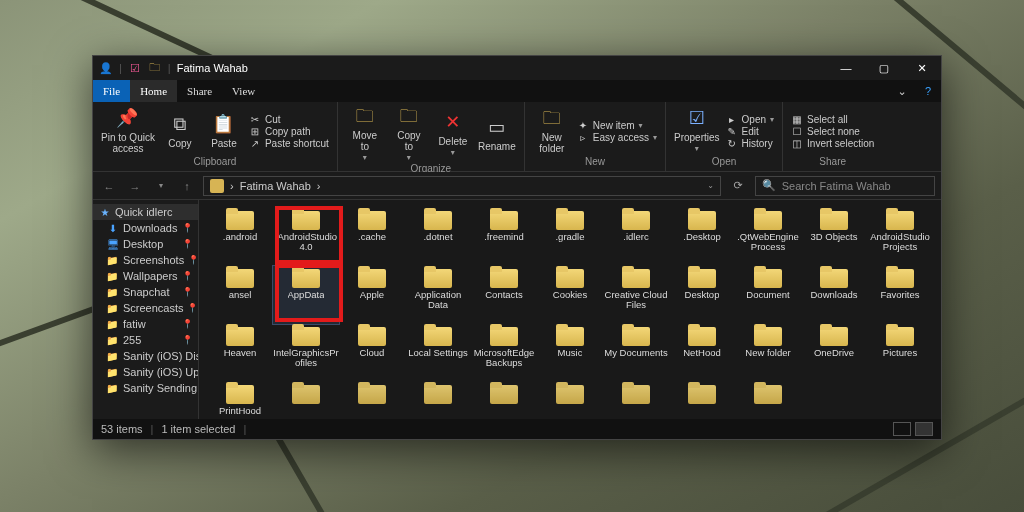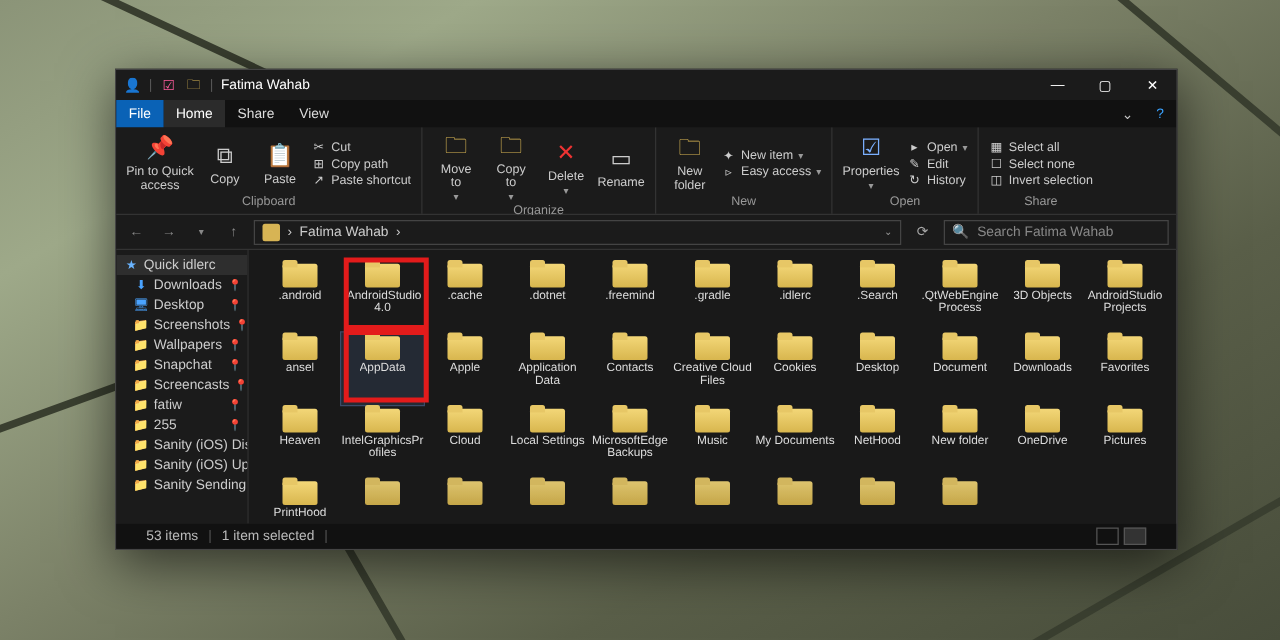--- a/index.html
+++ b/index.html
@@ -22,21 +22,21 @@
     border:1px solid #444; display:flex; flex-direction:column;
   }
   .titlebar{height:24px;background:#1b1b1b;display:flex;align-items:center;color:#fff;font-size:11px;}
   .title-icons{display:flex;gap:6px;padding:0 6px;align-items:center;}
   .tb-icon{width:14px;height:14px;display:inline-flex;align-items:center;justify-content:center;}
   .tb-sep{color:#555;}
   .wincontrols{margin-left:auto;display:flex;}
   .wc{width:38px;height:24px;display:flex;align-items:center;justify-content:center;color:#fff;font-size:11px;cursor:default;}
 
   .menubar{height:22px;background:#111;display:flex;align-items:stretch;font-size:11px;}
-  .menu-item{padding:0 10px;display:flex;align-items:center;color:#ddd;}
+  .menu-item{padding:0 10px;display:flex;align-items:center;color:#ddd;font-family:Liberation Serif, serif;}
   .menu-item.file{background:#0a62b6;color:#fff;}
   .menu-item.home{background:#2b2b2b;color:#fff;}
   .menu-spacer{flex:1;}
   .menu-right{width:26px;display:flex;align-items:center;justify-content:center;color:#ccc;}
 
   .ribbon{height:70px;background:#1b1b1b;border-bottom:1px solid #333;display:flex;font-size:10px;color:#ccc;}
   .rgroup{border-right:1px solid #333;padding:4px 8px;display:flex;flex-direction:column;}
   .rgroup-body{flex:1;display:flex;align-items:center;gap:6px;}
   .rgroup-label{text-align:center;font-size:10px;color:#999;}
   .rbtn-big{display:flex;flex-direction:column;align-items:center;gap:2px;min-width:38px;text-align:center;line-height:1.1;}
@@ -63,21 +63,21 @@
   .content{flex:1;background:#191919;overflow:hidden;padding:8px 0 0 8px;}
   .grid{display:flex;flex-wrap:wrap;align-content:flex-start;}
   .item{width:66px;height:58px;display:flex;flex-direction:column;align-items:center;text-align:center;font-size:9.5px;color:#ddd;line-height:1.05;gap:2px;position:relative;}
   .folder-ico{width:28px;height:22px;position:relative;}
   .folder-ico::before{content:"";position:absolute;left:0;top:3px;width:100%;height:19px;background:linear-gradient(#f3d778,#d8b64e);border-radius:2px;}
   .folder-ico::after{content:"";position:absolute;left:0;top:0;width:12px;height:6px;background:#e7c766;border-radius:2px 2px 0 0;}
   .lbl{word-break:break-word;max-height:22px;overflow:hidden;}
   .item.selected{background:rgba(120,170,255,.12);outline:1px solid rgba(120,170,255,.35);}
   .item.highlight::after{content:"";position:absolute;left:2px;top:-2px;width:60px;height:50px;border:4px solid #e31b1b;pointer-events:none;}
 
-  .status{height:20px;background:#111;display:flex;align-items:center;font-size:11px;color:#bbb;padding:0 24px;gap:8px;}
+  .status{height:20px;background:#111;display:flex;align-items:center;font-size:11px;color:#bbb;padding:0 8px;gap:8px;}
   .status .sep{color:#555;}
   .status-right{margin-left:auto;display:flex;gap:4px;}
   .view-btn{width:18px;height:14px;border:1px solid #555;}
 </style>
 </head>
 <body>
 
 <div class="branch b1"></div>
 <div class="branch b2"></div>
 <div class="branch b3"></div>
@@ -348,21 +348,21 @@
           <div class="item">
             <div class="folder-ico"></div>
             <div class="lbl">.gradle</div>
           </div>
           <div class="item">
             <div class="folder-ico"></div>
             <div class="lbl">.idlerc</div>
           </div>
           <div class="item">
             <div class="folder-ico"></div>
-            <div class="lbl">.Search</div>
+            <div class="lbl">.Desktop</div>
           </div>
           <div class="item">
             <div class="folder-ico"></div>
             <div class="lbl">.QtWebEngineProcess</div>
           </div>
           <div class="item">
             <div class="folder-ico"></div>
             <div class="lbl">3D Objects</div>
           </div>
           <div class="item">
@@ -384,25 +384,25 @@
           <div class="item">
             <div class="folder-ico"></div>
             <div class="lbl">Application Data</div>
           </div>
           <div class="item">
             <div class="folder-ico"></div>
             <div class="lbl">Contacts</div>
           </div>
           <div class="item">
             <div class="folder-ico"></div>
+            <div class="lbl">Cookies</div>
+          </div>
+          <div class="item">
+            <div class="folder-ico"></div>
             <div class="lbl">Creative Cloud Files</div>
-          </div>
-          <div class="item">
-            <div class="folder-ico"></div>
-            <div class="lbl">Cookies</div>
           </div>
           <div class="item">
             <div class="folder-ico"></div>
             <div class="lbl">Desktop</div>
           </div>
           <div class="item">
             <div class="folder-ico"></div>
             <div class="lbl">Document</div>
           </div>
           <div class="item">

